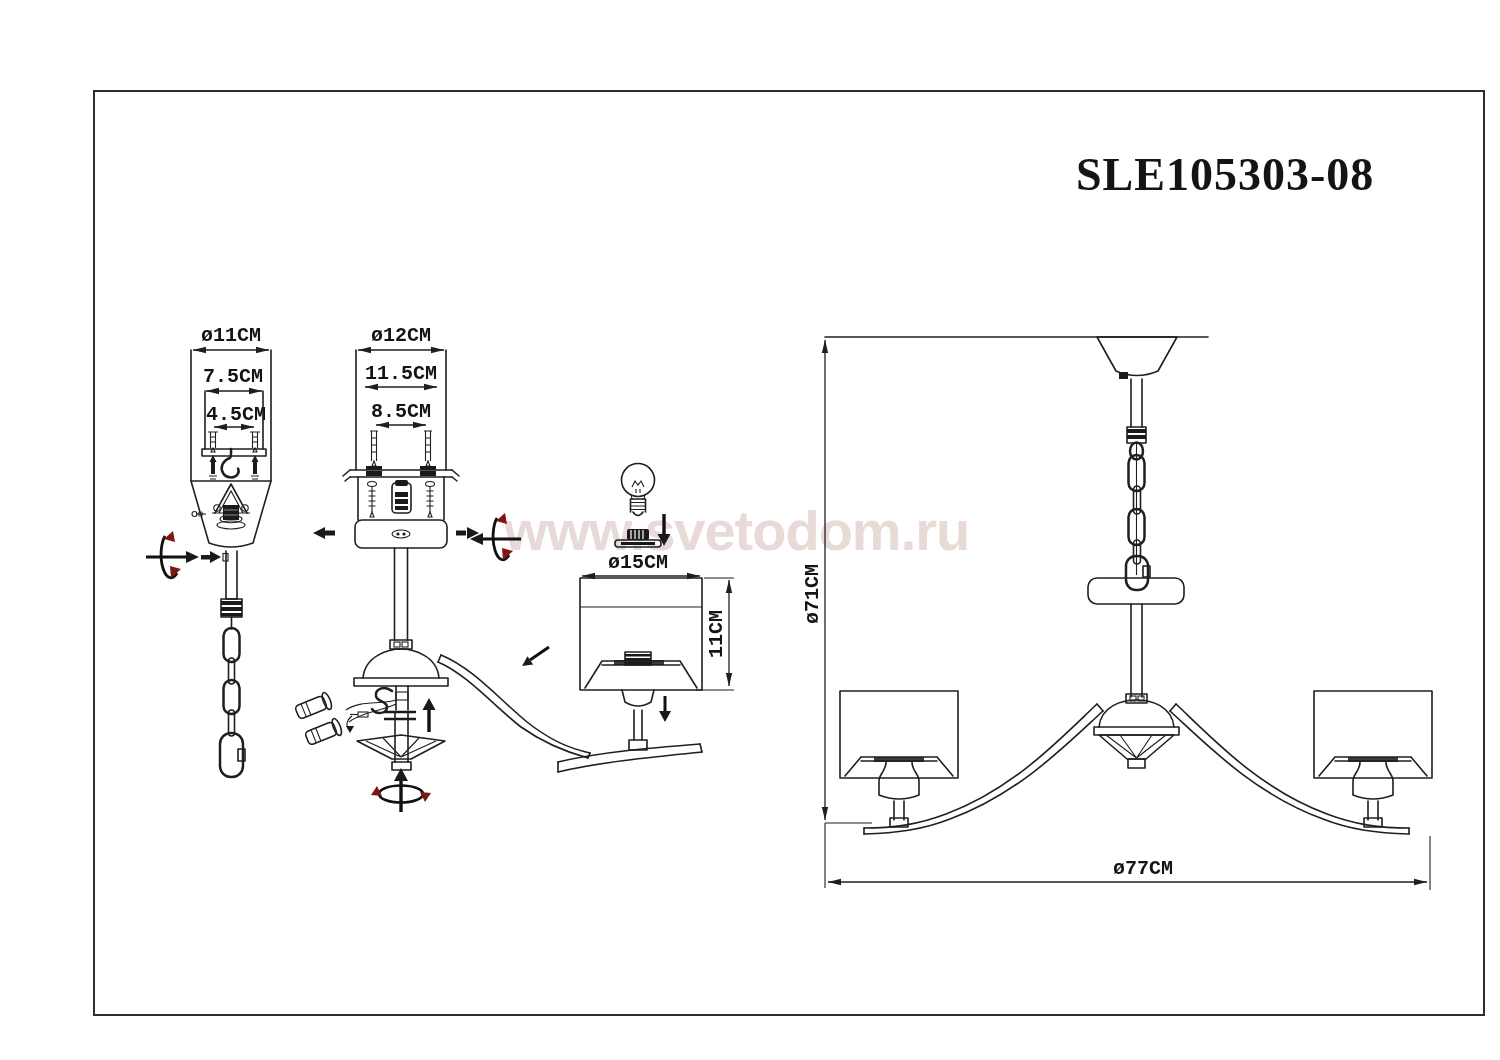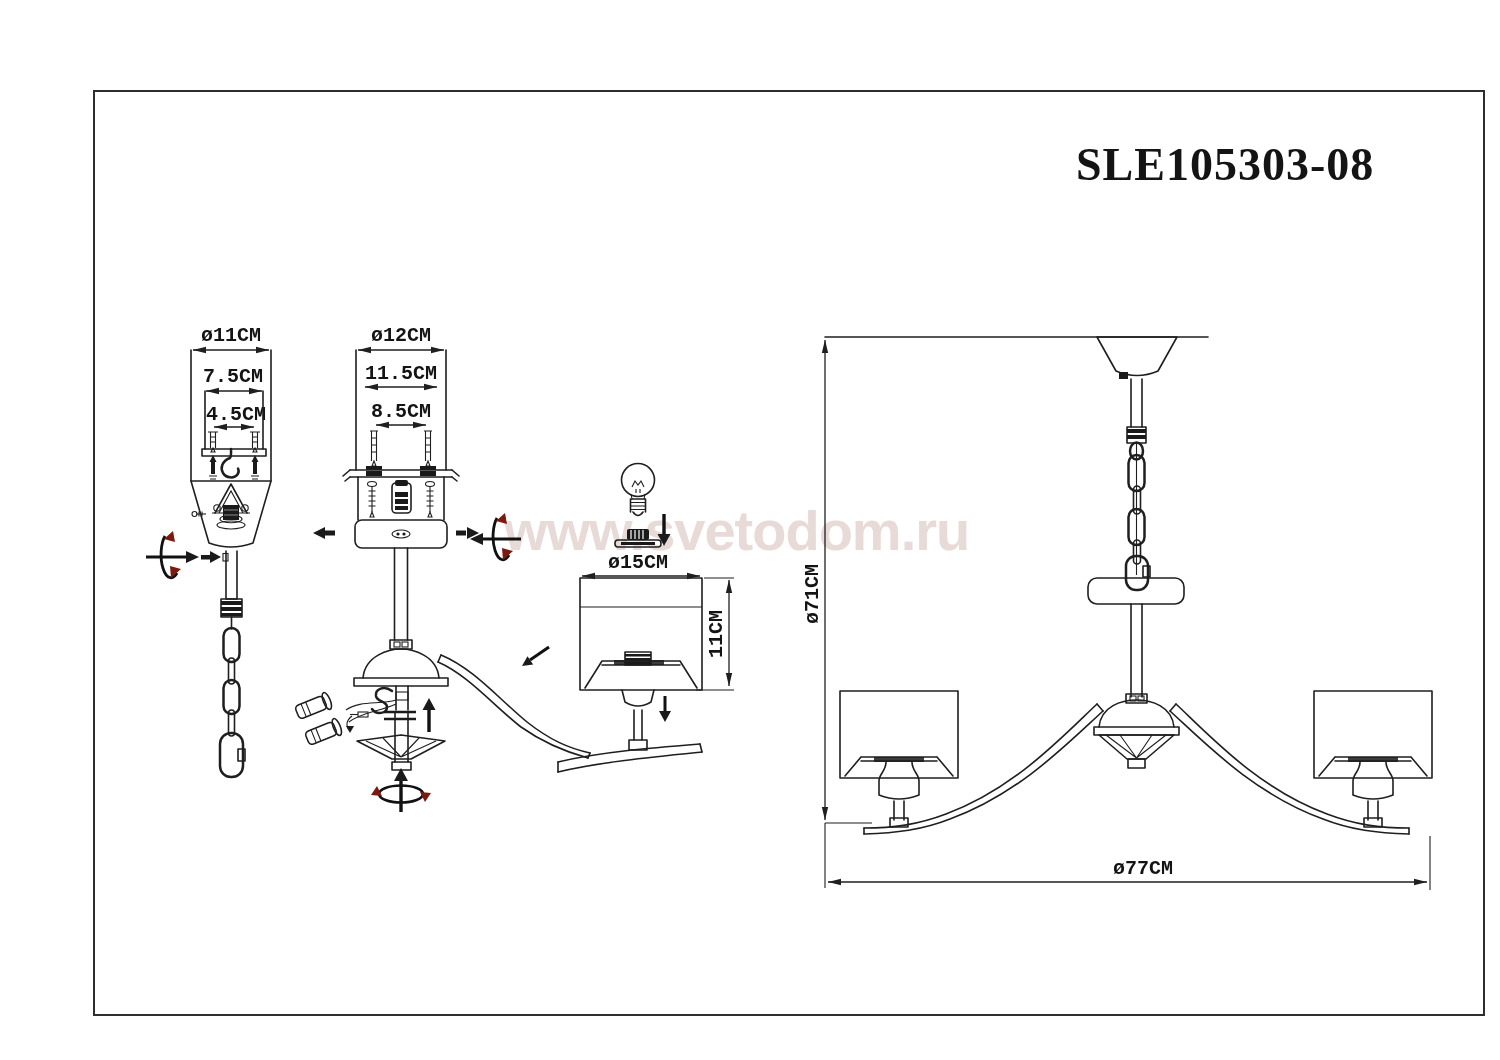--- a/index.html
+++ b/index.html
@@ -1,20 +1,20 @@
 <!DOCTYPE html>
 <html><head>
 <meta charset="utf-8">
 <style>
   html,body{margin:0;padding:0;background:#ffffff;}
   body{width:1500px;height:1060px;position:relative;overflow:hidden;
        font-family:"Liberation Sans",sans-serif;}
   #frame{position:absolute;left:93px;top:90px;width:1388px;height:922px;
          border:2px solid #2e2e2e;background:#ffffff;}
-  #title{position:absolute;left:1076px;top:138px;width:300px;
+  #title{position:absolute;left:1076px;top:148px;width:300px;
          font-family:"Liberation Serif",serif;font-weight:700;font-size:46px;
          color:#141414;letter-spacing:1px;white-space:nowrap;}
   #watermark{position:absolute;left:504px;top:498px;
          font-family:"Liberation Sans",sans-serif;font-weight:700;font-size:56px;
          color:#e7dad7;letter-spacing:-1px;white-space:nowrap;}
   svg{position:absolute;left:0;top:0;}
   .ln{stroke:#1f1f1f;fill:none;stroke-width:1.6;stroke-linecap:round;stroke-linejoin:round;}
   .ln2{stroke:#1f1f1f;fill:none;stroke-width:2.5;stroke-linecap:round;stroke-linejoin:round;}
   .thin{stroke:#1f1f1f;fill:none;stroke-width:1.1;}
   .dim{stroke:#1f1f1f;fill:none;stroke-width:1.3;}

